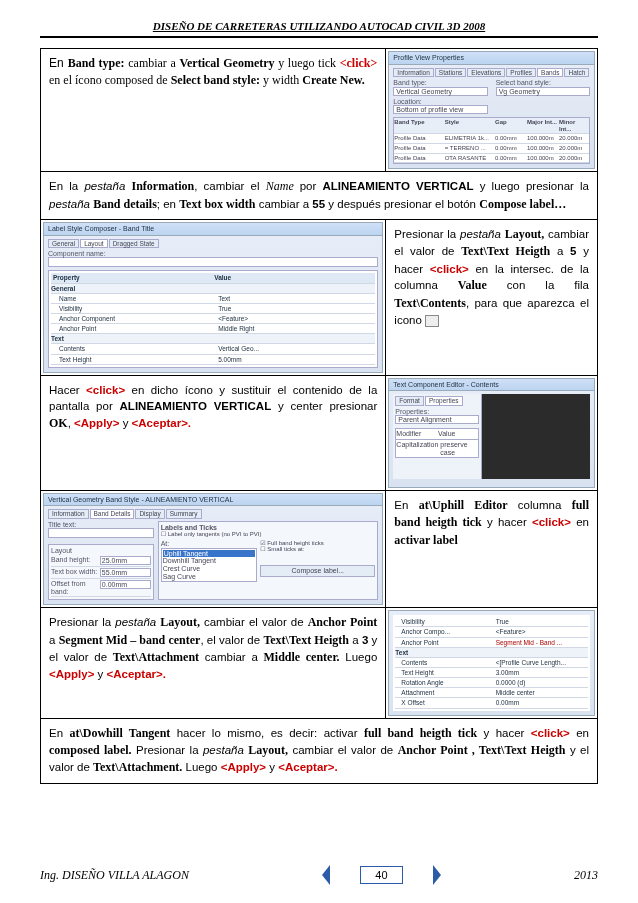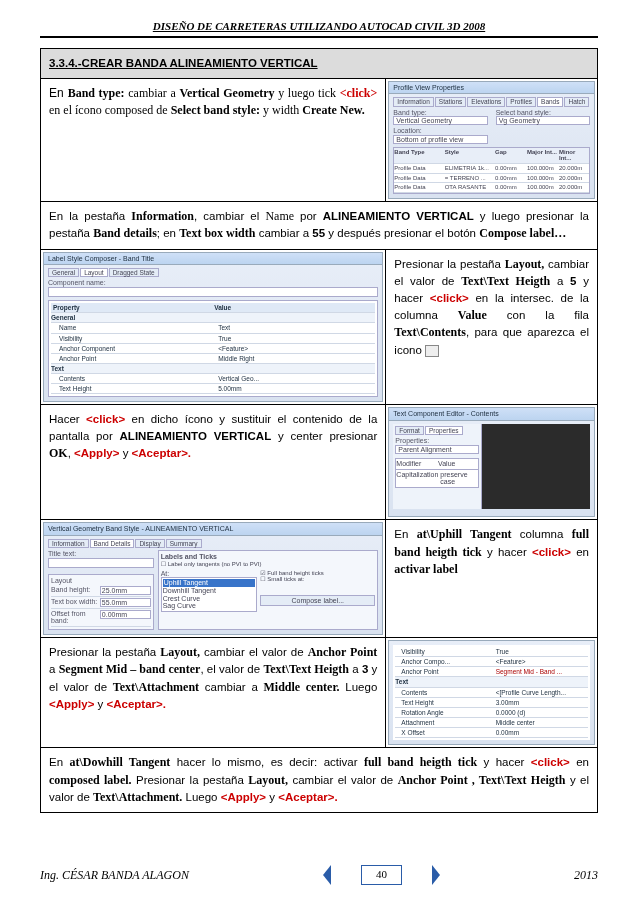--- a/index.html
+++ b/index.html
@@ -37,21 +37,21 @@
   .section-heading {
     background: #dcdcdc;
     font-weight: bold;
     text-decoration: underline;
     font-family: Verdana, sans-serif;
     font-size: 11px;
   }
   .serif { font-family: "Times New Roman", serif; font-size: 12px; }
   .red { color: #c00; font-weight: bold; }
   .bold { font-weight: bold; }
-  .ital { }
+  .ital { font-style: italic; }
   .shot {
     background: linear-gradient(180deg,#e8eef8,#d9e2f0);
     border: 1px solid #9ab;
     min-height: 70px;
     font-size: 7px;
     color: #445;
     padding: 4px;
     line-height: 1.1;
     position: relative;
     overflow: hidden;
@@ -89,23 +89,23 @@
     position: absolute;
     left: 40px; right: 40px; bottom: 18px;
     display: flex;
     align-items: center;
     justify-content: space-between;
     font-family: "Brush Script MT", cursive;
     font-style: italic;
     font-size: 12px;
   }
   .page-num-wrap {
-    display:flex; 
+    display:flex; align-items:center;
     font-style: normal;
-    font-family: Liberation Serif, serif;
+    font-family: Liberation Sans, sans-serif;
     gap: 28px;
   }
   .ribbon-end {
     width:0; height:0;
     border-top:10px solid transparent;
     border-bottom:10px solid transparent;
   }
   .ribbon-left { border-right:8px solid #2a5ca8; }
   .ribbon-right { border-left:8px solid #2a5ca8; }
   .page-num {
@@ -118,23 +118,20 @@
 </style>
 </head>
 <body>
 
 <div class="header-title">DISEÑO DE CARRETERAS UTILIZANDO AUTOCAD CIVIL 3D 2008</div>
 <div class="hr-thick"></div>
 
 <table class="main-table">
 
 <tbody>
-      <tr>
-        <td colspan="2" class="section-heading">3.3.4.-CREAR BANDA ALINEAMIENTO VERTICAL</td>
-      </tr>
 
 <tr>
 <td style="width:42%">
   <div class="just serif">
     <span style="font-family:Arial">En </span><span class="bold">Band type:</span><span> cambiar a </span><span class="bold">Vertical Geometry</span><span> y luego tick </span><span class="red">&lt;click&gt;</span><span> en el ícono composed de </span><span class="bold">Select band style:</span><span> y width </span><span class="bold">Create New.</span>
   </div>
 </td>
 <td style="padding:2px">
   <div class="shot shot-big-right">
     <div class="titlebar">Profile View Properties</div>
@@ -339,21 +336,21 @@
             <div style="font-size:6px">☐ <span>Small ticks at:</span></div>
             <div style="margin-top:12px;background:#e4ecf6;border:1px solid #aac;text-align:center;padding:1px">Compose label...</div>
           </div>
         </div>
       </div>
     </div>
   </div>
 </td>
 <td>
   <div class="just">
-  <span>En </span><span class="bold serif">at\Uphill Tangent</span><span> columna </span><span class="bold serif">full band heigth tick</span><span> y hacer </span><span class="red">&lt;click&gt;</span><span> en </span><span class="bold serif">activar label</span>
+  <span>En </span><span class="bold serif">at\Uphill Editor</span><span> columna </span><span class="bold serif">full band heigth tick</span><span> y hacer </span><span class="red">&lt;click&gt;</span><span> en </span><span class="bold serif">activar label</span>
   </div>
 </td>
 </tr>
 
 <tr>
 <td style="width:62%">
   <div class="just">
   <span>Presionar la </span><span class="ital">pestaña </span><span class="bold serif">Layout,</span><span> cambiar el valor de </span><span class="bold serif">Anchor Point</span><span> a </span><span class="bold serif">Segment Mid – band center</span><span>, el valor de </span><span class="bold serif">Text\Text Heigth</span><span> a </span><span class="bold">3</span><span> y el valor de </span><span class="bold serif">Text\Attachment</span><span> cambiar a </span><span class="bold serif">Middle center.</span><span> Luego </span><span class="red">&lt;Apply&gt;</span><span> y </span><span class="red">&lt;Aceptar&gt;.</span>
   </div>
 </td>
@@ -406,20 +403,20 @@
   <div class="just">
   <span>En </span><span class="bold serif">at\Dowhill Tangent</span><span> hacer lo mismo, es decir: activar </span><span class="bold serif">full band heigth tick</span><span> y hacer </span><span class="red">&lt;click&gt;</span><span> en </span><span class="bold serif">composed label.</span><span> Presionar la </span><span class="ital">pestaña </span><span class="bold serif">Layout,</span><span> cambiar el valor de </span><span class="bold serif">Anchor Point , Text\Text Heigth</span><span> y el valor de </span><span class="bold serif">Text\Attachment.</span><span> Luego </span><span class="red">&lt;Apply&gt;</span><span> y </span><span class="red">&lt;Aceptar&gt;.</span>
   </div>
 </td>
       </tr>
 
 </tbody>
   </table>
 
 <div class="footer">
-  <span>Ing. CÉSAR BANDA ALAGON</span>
+  <span>Ing. DISEÑO VILLA ALAGON</span>
   <span class="page-num-wrap">
     <span class="ribbon-end ribbon-left"></span>
     <span class="page-num">40</span>
     <span class="ribbon-end ribbon-right"></span>
   </span>
   <span>2013</span>
 </div>
 
 </body></html>

